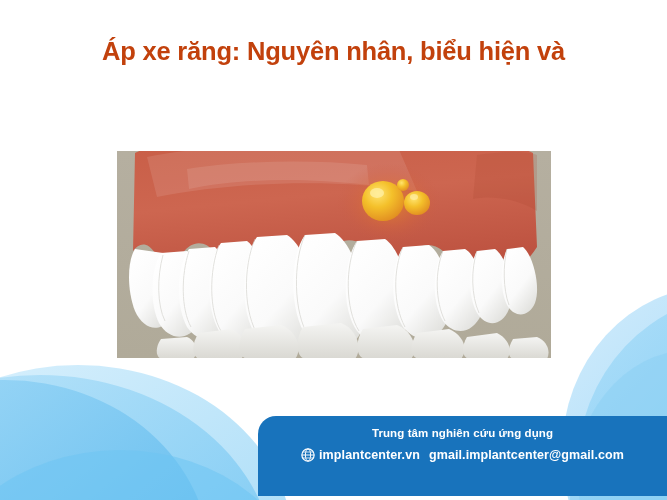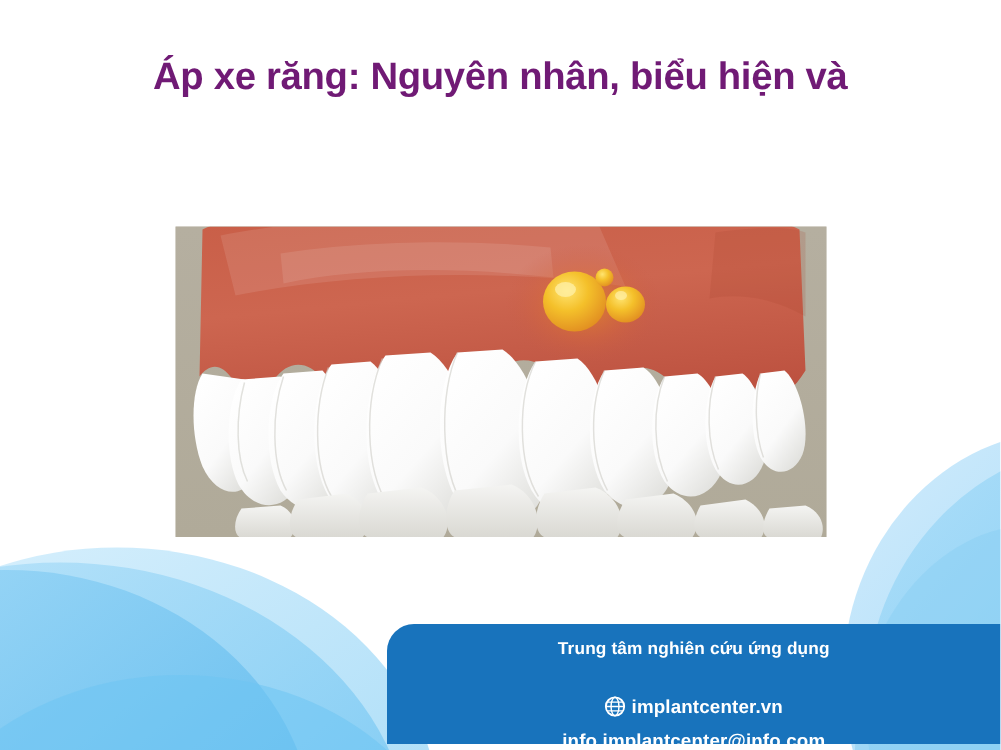--- a/index.html
+++ b/index.html
@@ -35,21 +35,21 @@
   .title-wrap {
     position: absolute;
     left: 0;
     top: 34px;
     width: 667px;
     text-align: center;
     z-index: 5;
   }
   .title-line {
     display: block;
-    color: #701a75;
+    color: #c2410c;
     font-size: 25.5px;
     font-weight: bold;
     line-height: 34px;
     letter-spacing: -0.2px;
   }
 
   
   .illus {
     position: absolute;
     left: 117px;
@@ -83,22 +83,21 @@
     font-size: 11.5px;
     font-weight: bold;
     line-height: 17px;
     letter-spacing: 0.1px;
   }
   .banner-contact {
     display: flex;
     align-items: center;
     justify-content: center;
     gap: 9px;
-    margin-top: 22px;
-    flex-direction: column;
+    margin-top: 6px;
   }
   .contact-item {
     display: flex;
     align-items: center;
     gap: 4px;
     color: #ffffff;
     font-size: 12.5px;
     font-weight: bold;
     letter-spacing: 0.1px;
     white-space: nowrap;
@@ -279,18 +278,18 @@
             <ellipse cx="8" cy="8" rx="3" ry="7" fill="none" stroke="#ffffff" stroke-width="1.1"></ellipse>
             <line x1="1" y1="8" x2="15" y2="8" stroke="#ffffff" stroke-width="1.1"></line>
             <line x1="2" y1="4.6" x2="14" y2="4.6" stroke="#ffffff" stroke-width="0.9"></line>
             <line x1="2" y1="11.4" x2="14" y2="11.4" stroke="#ffffff" stroke-width="0.9"></line>
           </svg>
         </span>
         <span>implantcenter.vn</span>
       </div>
 
       <div class="contact-item">
-        <span>info.implantcenter@info.com</span>
+        <span>gmail.implantcenter@gmail.com</span>
       </div>
     </div>
   </div>
 
 </div>
 
 </body></html>

